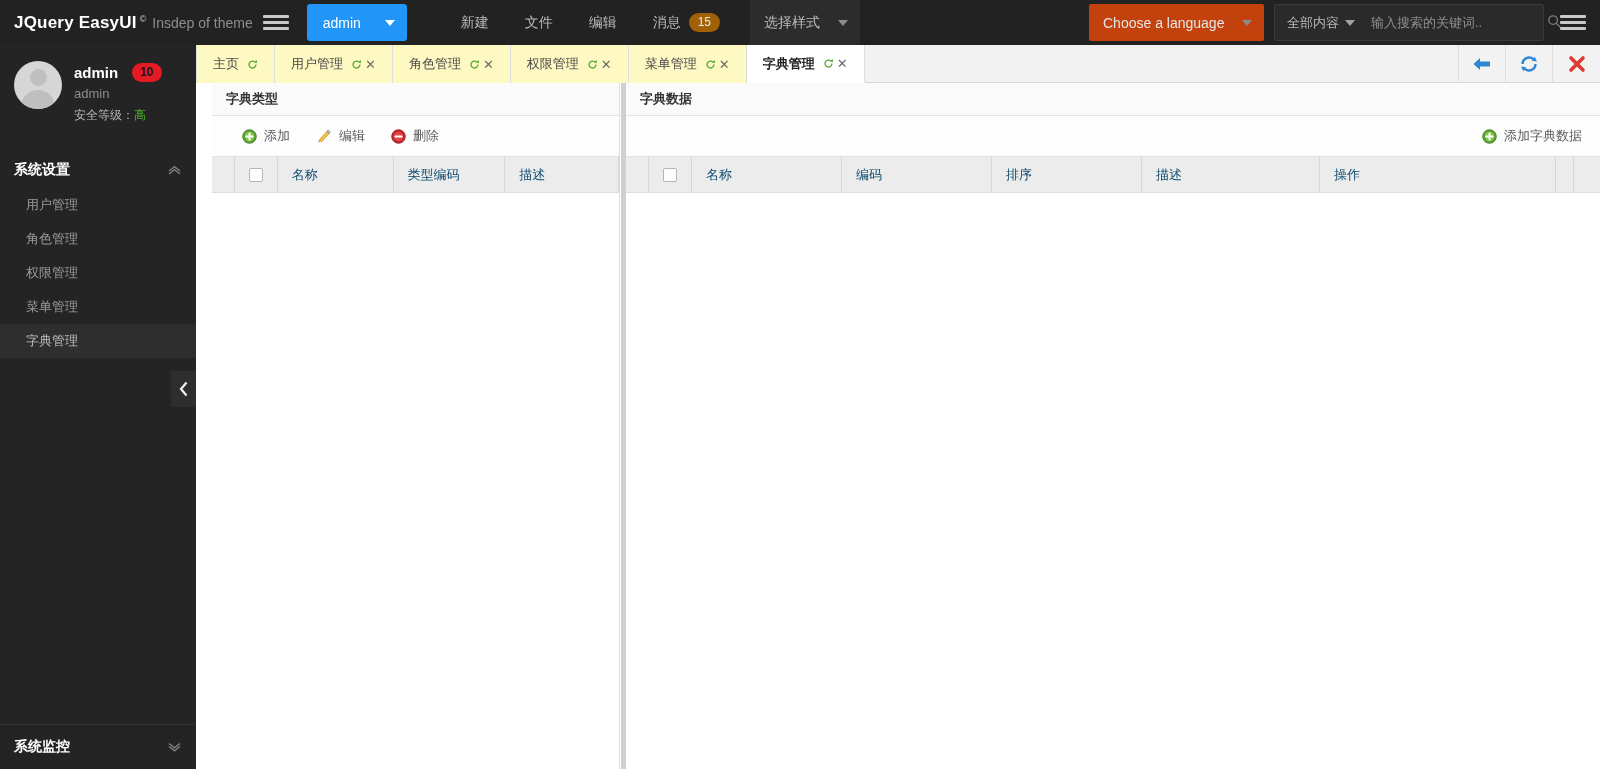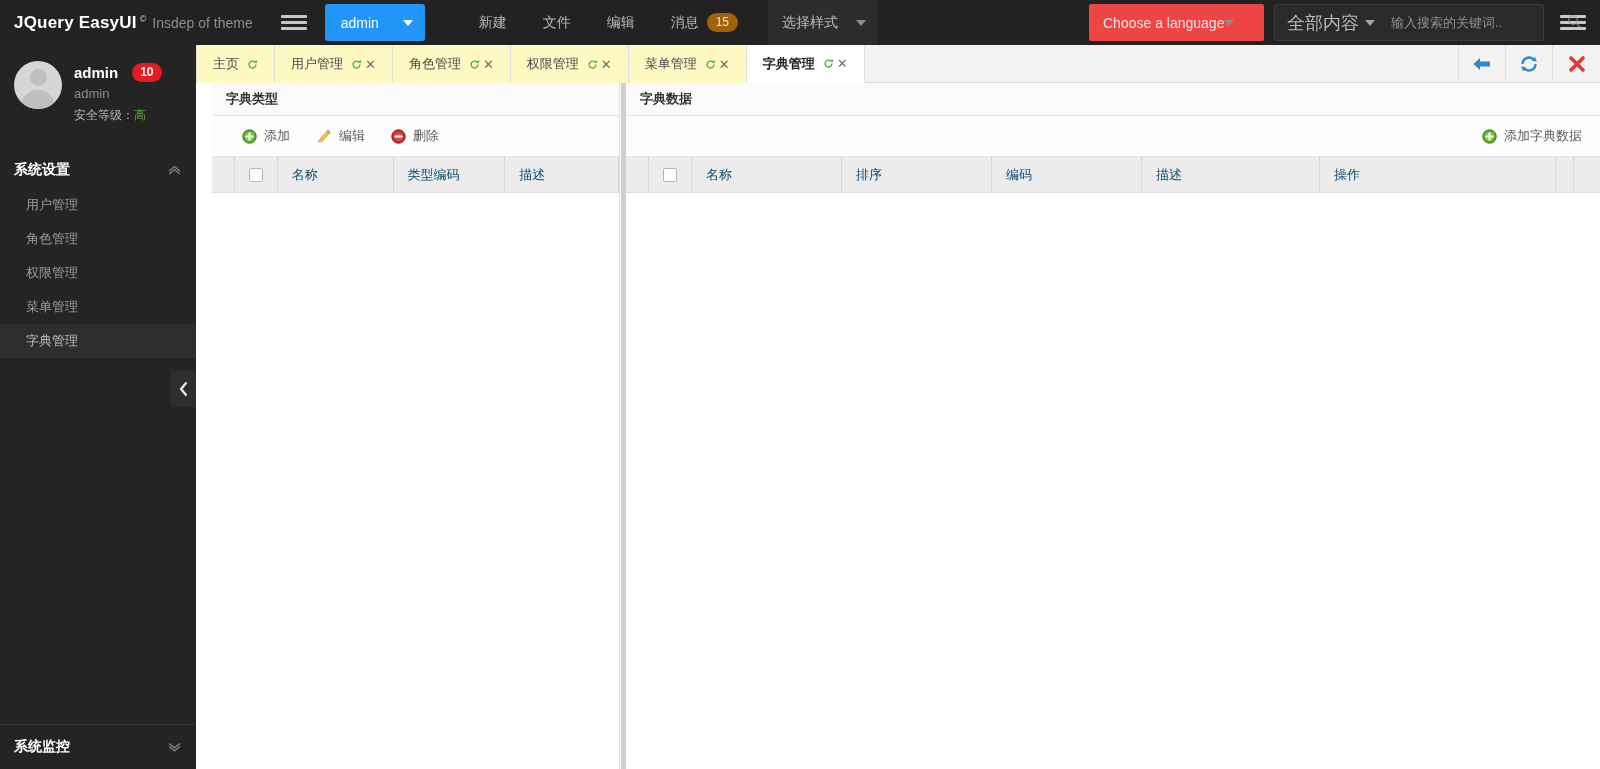--- a/index.html
+++ b/index.html
@@ -15,21 +15,21 @@
 
   
   #topbar {
     position: absolute; left: 0; top: 0; width: 1600px; height: 45px;
     background: #222222;
     display: flex; align-items: center;
     z-index: 40;
   }
   .brand {
     display: flex; align-items: baseline;
-    margin-left: 14px; margin-right: 18px;
+    margin-left: 14px; 
     white-space: nowrap;
   }
   .brand-name {
     color: #ffffff; font-size: 17px; font-weight: bold;
     letter-spacing: .2px;
   }
   .brand-sup {
     color: #cfcfcf; font-size: 9px; margin-left: 3px;
     position: relative; top: -6px;
   }
@@ -88,35 +88,35 @@
     border-left: 5px solid transparent;
     border-right: 5px solid transparent;
     border-top: 6px solid #8c8c8c;
   }
 
   .header-right {
     margin-left: auto; display: flex; align-items: center; height: 45px;
   }
   .lang-select {
     height: 37px; width: 175px;
-    background: #ef4444; color: #e6e6e6;
-    display: flex; align-items: center; 
+    background: #c2410c; color: #e6e6e6;
+    display: flex; align-items: center; justify-content: space-between;
     padding: 0 12px 0 14px; cursor: pointer; font-size: 14px;
     border-radius: 2px;
   }
   .search-wrap {
     height: 37px; width: 270px; margin-left: 10px;
     background: #2a2a2a;
     border: 1px solid #3a3a3a;
     border-radius: 2px;
     display: flex; align-items: center;
     padding: 0 10px 0 12px;
   }
   .search-scope {
-    color: #b9b9b9; font-size: 18px; display: flex; align-items: center;
+    color: #b9b9b9; font-size: 13px; display: flex; align-items: center;
     cursor: pointer; white-space: nowrap;
   }
   .search-scope .caret-grey { margin-left: 6px; border-top-color: #a3a3a3; }
   .search-input {
     flex: 1; background: transparent; border: 0; outline: none;
     color: #d8d8d8; font-size: 13px; margin-left: 16px;
     font-family: "Liberation Sans", sans-serif;
   }
   .search-input::placeholder { color: #8f8f8f; }
   .search-icon { cursor: pointer; opacity: .75; }
@@ -145,21 +145,21 @@
   }
   .avatar:after {
     content: ""; position: absolute;
     width: 34px; height: 24px; border-radius: 17px 17px 0 0;
     background: #bfbfbf; left: 7px; top: 29px;
   }
   .user-meta { margin-left: 12px; padding-top: 2px; }
   .user-line1 { display: flex; align-items: center; }
   .user-name { color: #ffffff; font-weight: bold; font-size: 15px; }
   .count-badge {
-    background: #e41b23; color: #ffffff;
+    background: #e41b23; color: #0f172a;
     border-radius: 10px; font-size: 12px; font-weight: bold;
     padding: 2px 8px; margin-left: 14px; line-height: 1.25;
   }
   .user-login { color: #8d8d8d; font-size: 13px; margin-top: 4px; }
   .user-sec { color: #b9b9b9; font-size: 12px; margin-top: 6px; }
   .user-sec b { color: #4caf28; font-weight: normal; }
 
   .menu-group-head {
     height: 36px; display: flex; align-items: center;
     padding: 0 14px 0 14px; margin-top: 10px;
@@ -599,24 +599,24 @@
 
     <div class="grid-head">
       <div class="gcell spacer-left"></div>
       <div class="gcell cb" style="width:44px">
         <span class="chk"></span>
       </div>
       <div class="gcell" style="width:150px">
         <span>名称</span>
       </div>
       <div class="gcell" style="width:150px">
+        <span>编码</span>
+      </div>
+      <div class="gcell" style="width:150px">
         <span>排序</span>
-      </div>
-      <div class="gcell" style="width:150px">
-        <span>编码</span>
       </div>
       <div class="gcell" style="width:178px">
         <span>描述</span>
       </div>
       <div class="gcell" style="width:236px">
         <span>操作</span>
       </div>
       <div class="gcell" style="width:18px;padding-left:0"></div>
     </div>
 

